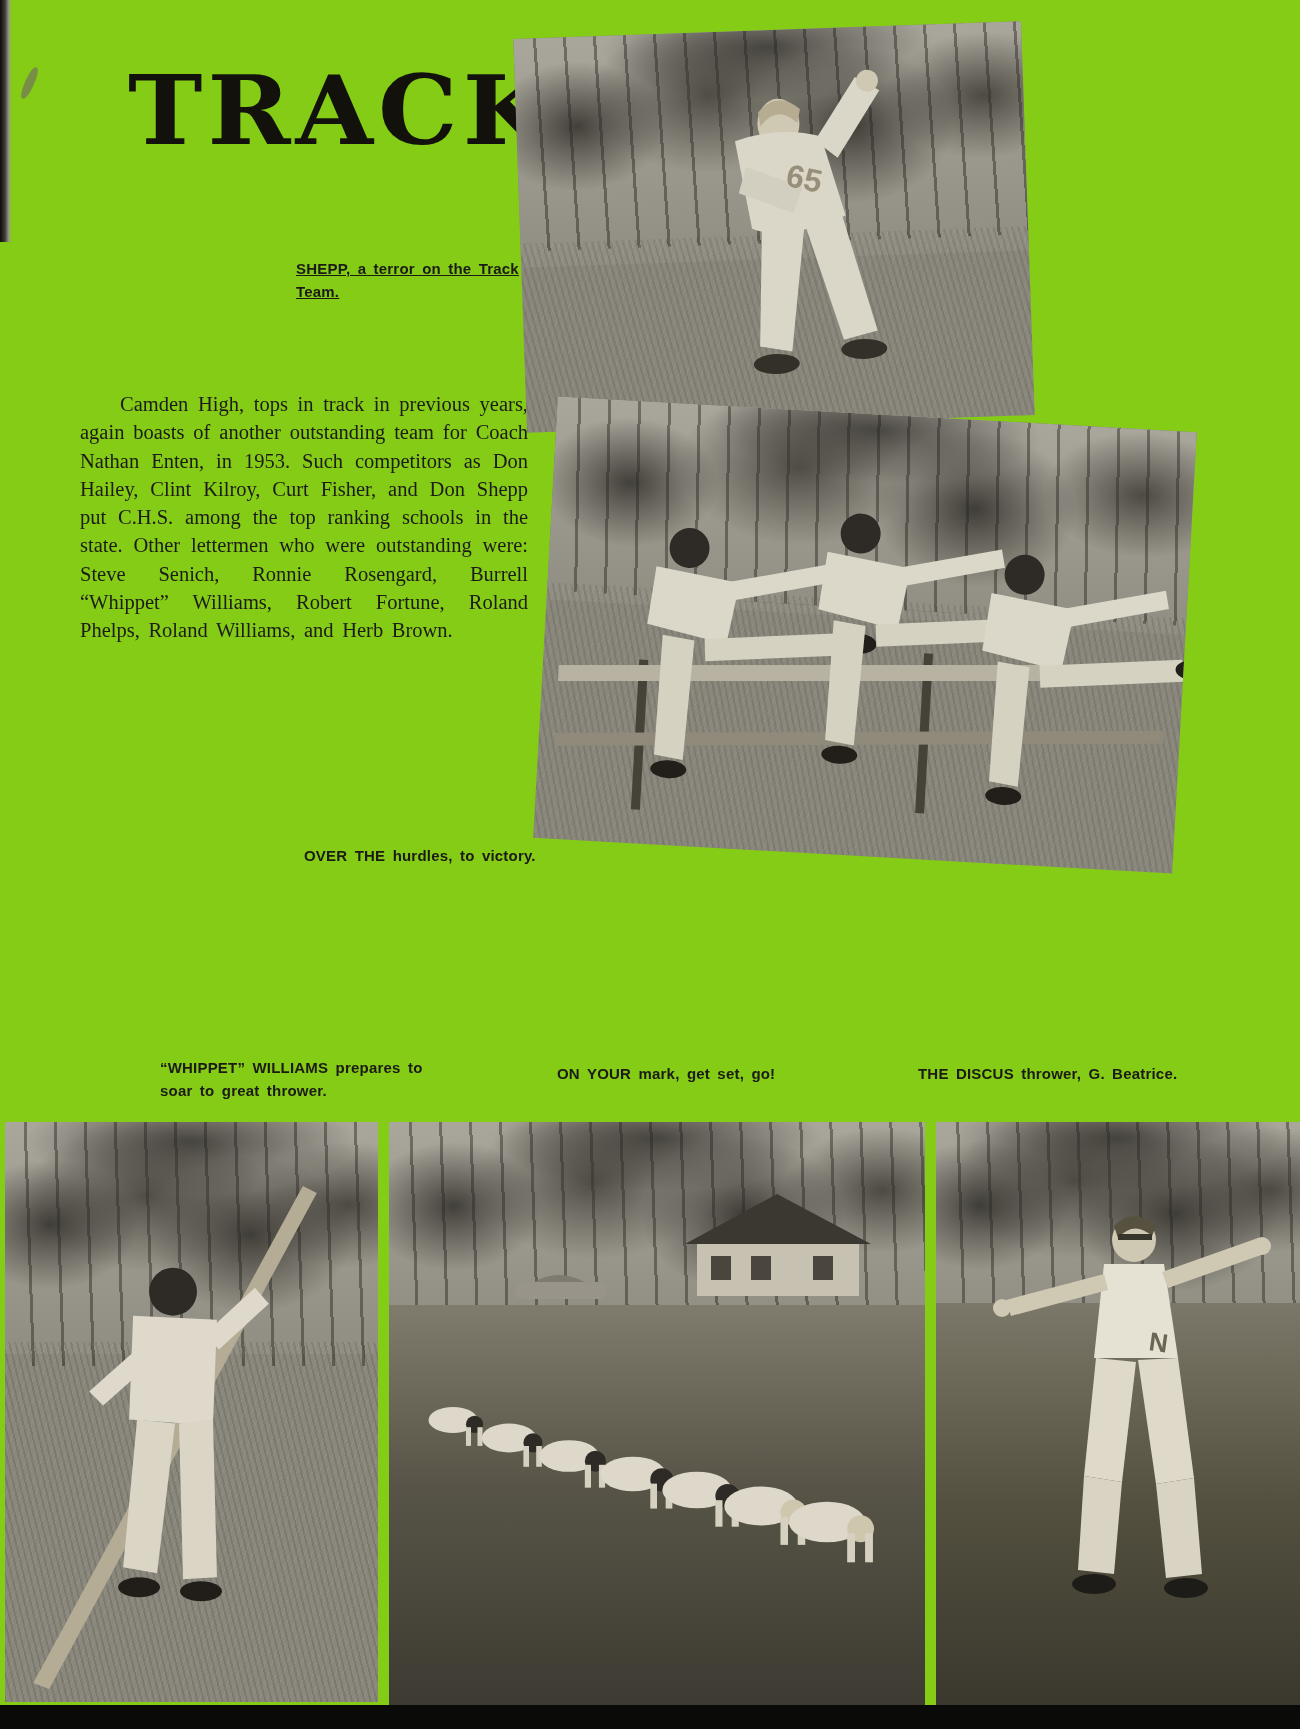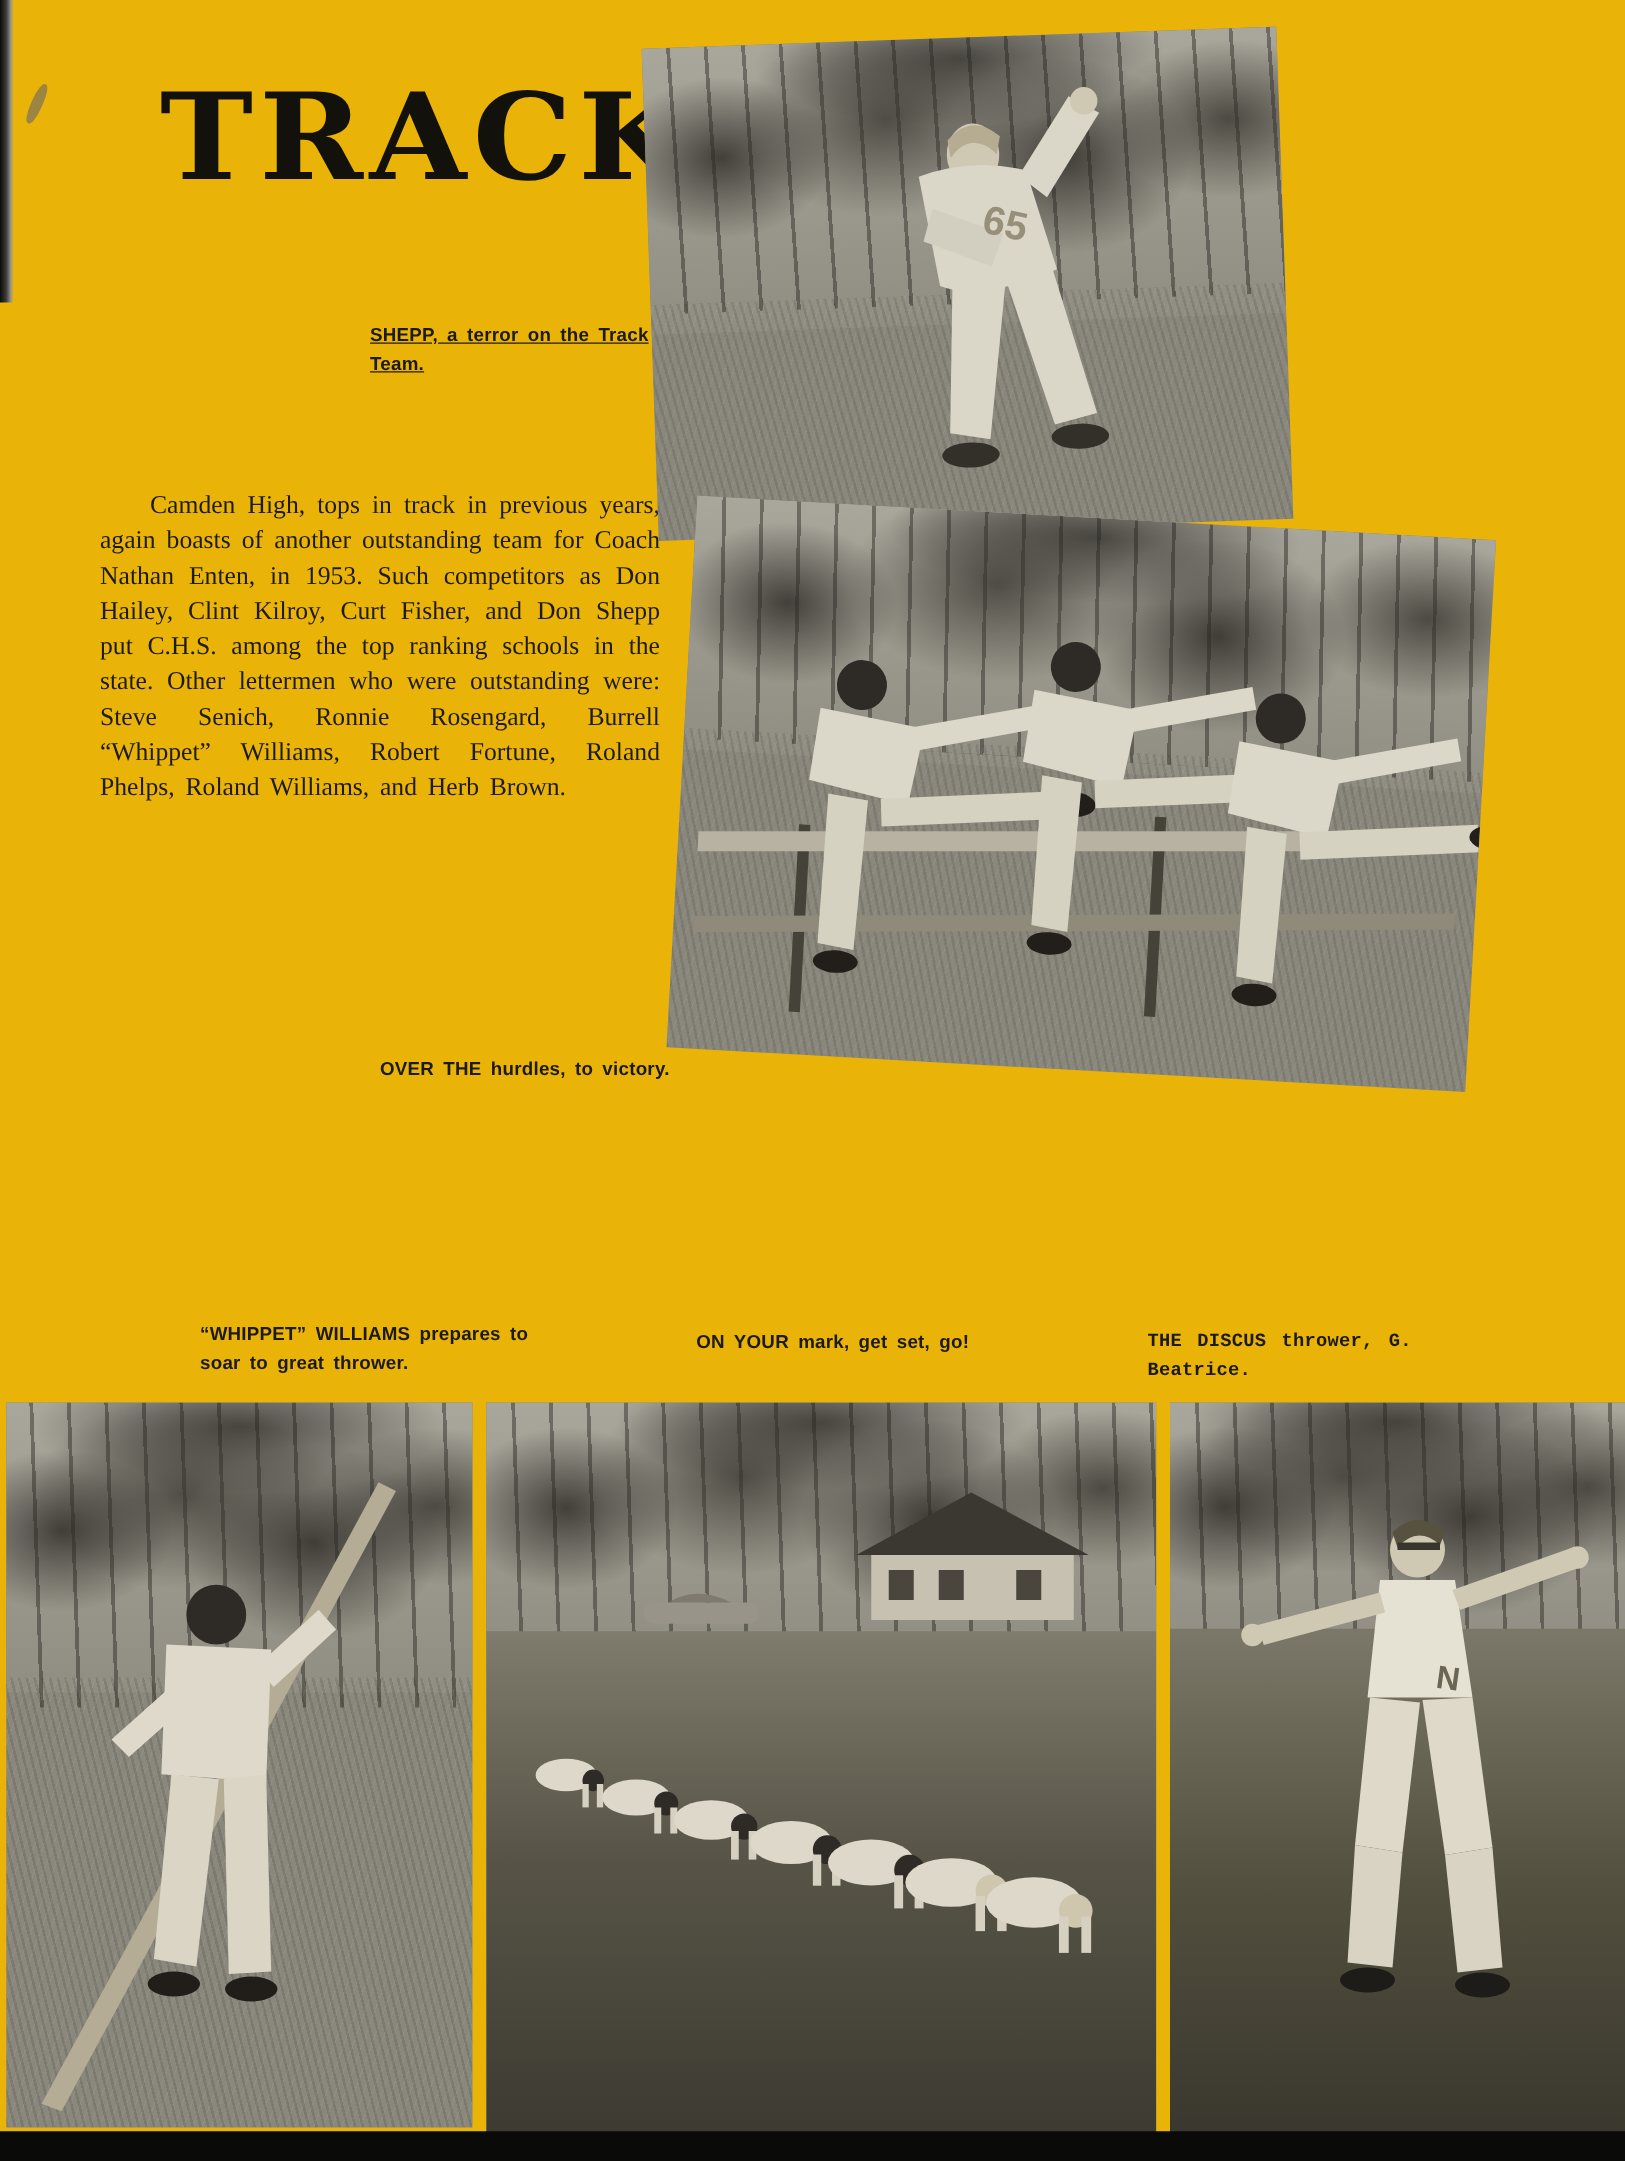--- a/index.html
+++ b/index.html
@@ -1,18 +1,18 @@
 <!DOCTYPE html>
 <html><head>
 <meta charset="utf-8">
 <style>
   html,body{margin:0;padding:0;background:#777;}
   .page{
     position:relative; width:1300px; height:1729px; margin:0 auto;
-    background:#eab308; overflow:hidden;
+    background:#84cc16; overflow:hidden;
     font-family:"Liberation Sans", sans-serif; color:#17150f;
   }
   
   .gutter{position:absolute;left:0;top:0;width:11px;height:242px;
     background:linear-gradient(90deg,#0b0b0a 0%,#3c3b37 45%,#9a978e 80%,rgba(233,230,224,0) 100%);}
   .smudge{position:absolute;left:25px;top:66px;width:9px;height:34px;border-radius:45%;
     background:#716d62;opacity:.65;transform:rotate(24deg);}
   .bottom-strip{position:absolute;left:0;top:1705px;width:1300px;height:24px;background:#0a0a09;}
 
   
@@ -23,21 +23,21 @@
     transform:scaleY(.96);
   }
   .caption{
     position:absolute;font-weight:bold;font-size:15px;line-height:23px;
     color:#1c1a15;word-spacing:3px;letter-spacing:.2px;
   }
   .cap-shepp{left:296px;top:257px;width:270px;text-decoration:underline;}
   .cap-hurdles{left:304px;top:844px;width:250px;}
   .cap-whippet{left:160px;top:1056px;width:310px;}
   .cap-mark{left:557px;top:1062px;width:260px;}
-  .cap-discus{left:918px;top:1062px;width:280px;font-family:Liberation Mono, monospace;}
+  .cap-discus{left:918px;top:1062px;width:280px;}
   .cap-line{display:block;}
   .body-copy{
     position:absolute;left:80px;top:390px;width:448px;
     font-family:"Liberation Serif", serif;font-size:20.5px;line-height:28.3px;
     text-align:justify;text-indent:40px;color:#1d1b16;word-spacing:3.5px;margin:0;
   }
 
   
   .photo{position:absolute;overflow:hidden;background:#8a877c;}
   .photo svg{position:absolute;inset:0;width:100%;height:100%;}

